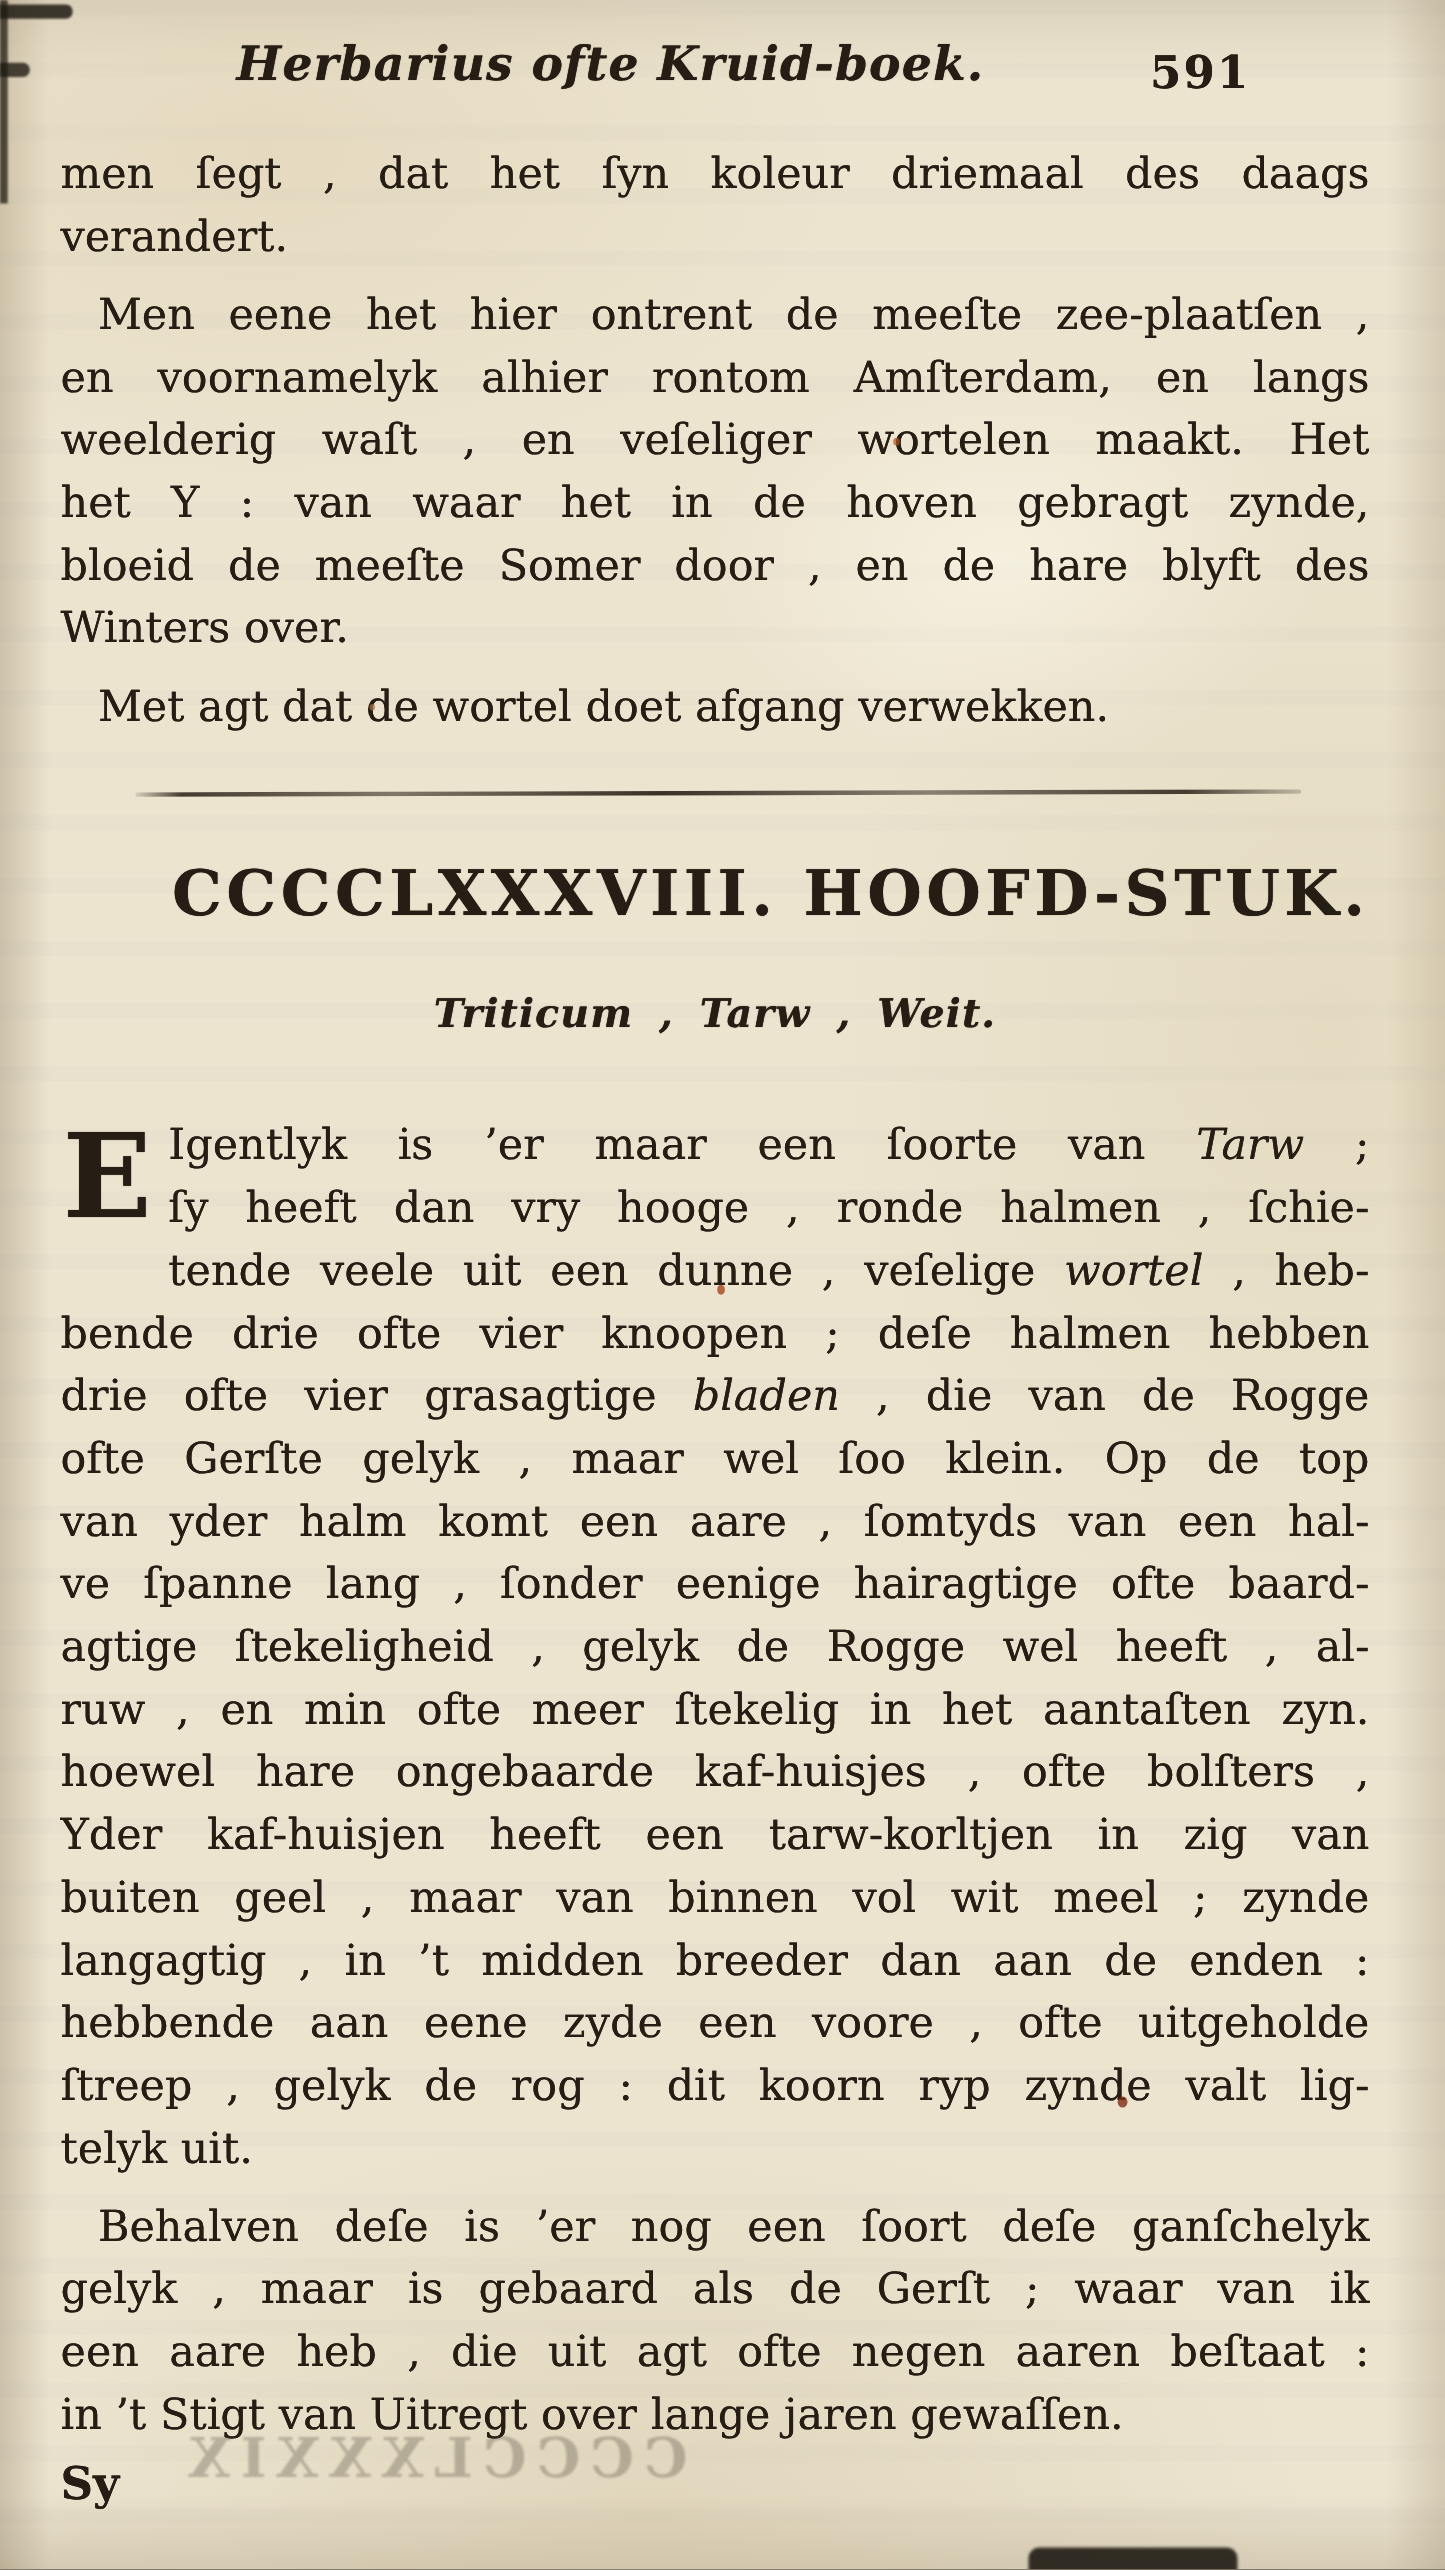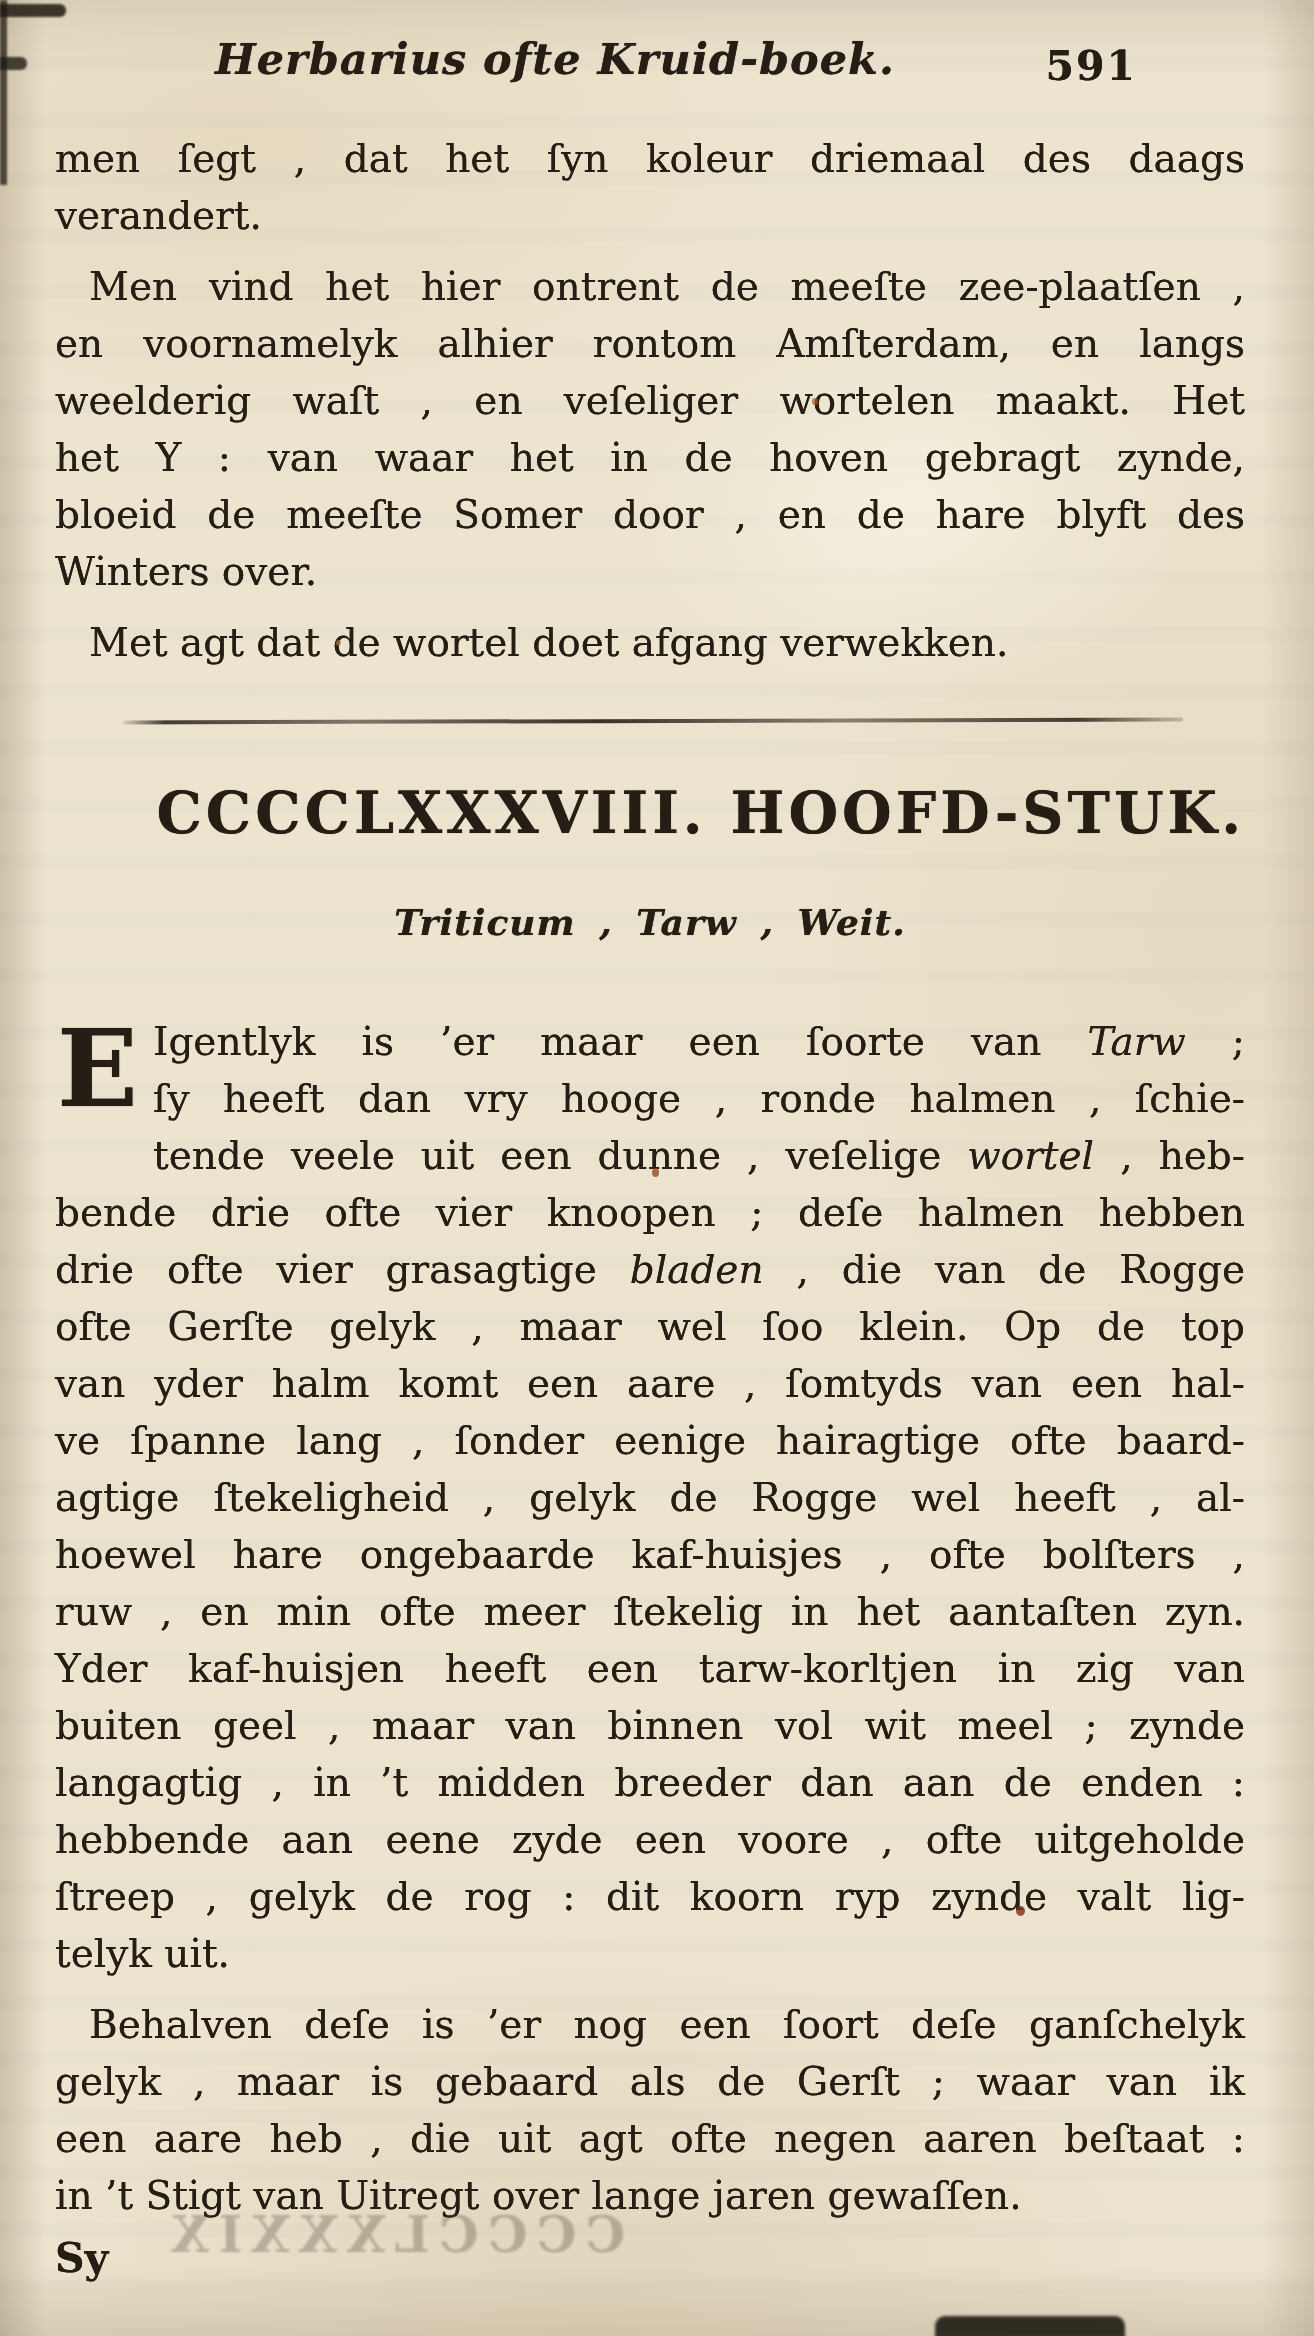--- a/index.html
+++ b/index.html
@@ -109,21 +109,21 @@
   </div>
 
   <div class="content">
 
     <div id="intro-section">
         <div class="para">
           <div class="line"><span>men ſegt , dat het ſyn koleur driemaal des daags</span></div>
           <div class="line last"><span>verandert.</span></div>
         </div>
         <div class="para indent">
-          <div class="line"><span>Men vind het hier ontrent de meeſte zee-plaatſen ,</span></div>
+          <div class="line"><span>Men eene het hier ontrent de meeſte zee-plaatſen ,</span></div>
           <div class="line"><span>en voornamelyk alhier rontom Amſterdam, en langs</span></div>
           <div class="line"><span>weelderig waſt , en veſeliger wortelen maakt.  Het</span></div>
           <div class="line"><span>het Y : van waar het in de hoven gebragt zynde,</span></div>
           <div class="line"><span>bloeid de meeſte Somer door , en de hare blyft des</span></div>
           <div class="line last"><span>Winters over.</span></div>
         </div>
         <div class="para indent">
           <div class="line last"><span>Met agt dat de wortel doet afgang verwekken.</span></div>
         </div>
       </div>
@@ -139,22 +139,22 @@
           <span class="dropcap">E</span>
           <div class="line"><span>Igentlyk is ’er maar een ſoorte van </span><span class="it">Tarw</span><span> ;</span></div>
           <div class="line"><span>ſy heeft dan vry hooge , ronde halmen , ſchie-</span></div>
           <div class="line"><span>tende veele uit een dunne , veſelige </span><span class="it">wortel</span><span> , heb-</span></div>
           <div class="line"><span>bende drie ofte vier knoopen ; deſe halmen hebben</span></div>
           <div class="line"><span>drie ofte vier grasagtige </span><span class="it">bladen</span><span> , die van de Rogge</span></div>
           <div class="line"><span>ofte Gerſte gelyk , maar wel ſoo klein.  Op de top</span></div>
           <div class="line"><span>van yder halm komt een aare , ſomtyds van een hal-</span></div>
           <div class="line"><span>ve ſpanne lang , ſonder eenige hairagtige ofte baard-</span></div>
           <div class="line"><span>agtige ſtekeligheid , gelyk de Rogge wel heeft , al-</span></div>
+          <div class="line"><span>ruw , en min ofte meer ſtekelig in het aantaſten zyn.</span></div>
           <div class="line"><span>hoewel hare ongebaarde kaf-huisjes , ofte bolſters ,</span></div>
-          <div class="line"><span>ruw , en min ofte meer ſtekelig in het aantaſten zyn.</span></div>
           <div class="line"><span>Yder kaf-huisjen heeft een tarw-korltjen in zig van</span></div>
           <div class="line"><span>buiten geel , maar van binnen vol wit meel ; zynde</span></div>
           <div class="line"><span>langagtig , in ’t midden breeder dan aan de enden :</span></div>
           <div class="line"><span>hebbende aan eene zyde een voore , ofte uitgeholde</span></div>
           <div class="line"><span>ſtreep , gelyk de rog : dit koorn ryp zynde valt lig-</span></div>
           <div class="line last"><span>telyk uit.</span></div>
         </div>
         <div class="para indent">
           <div class="line"><span>Behalven deſe is ’er nog een ſoort deſe ganſchelyk</span></div>
           <div class="line"><span>gelyk , maar is gebaard als de Gerſt ; waar van ik</span></div>

